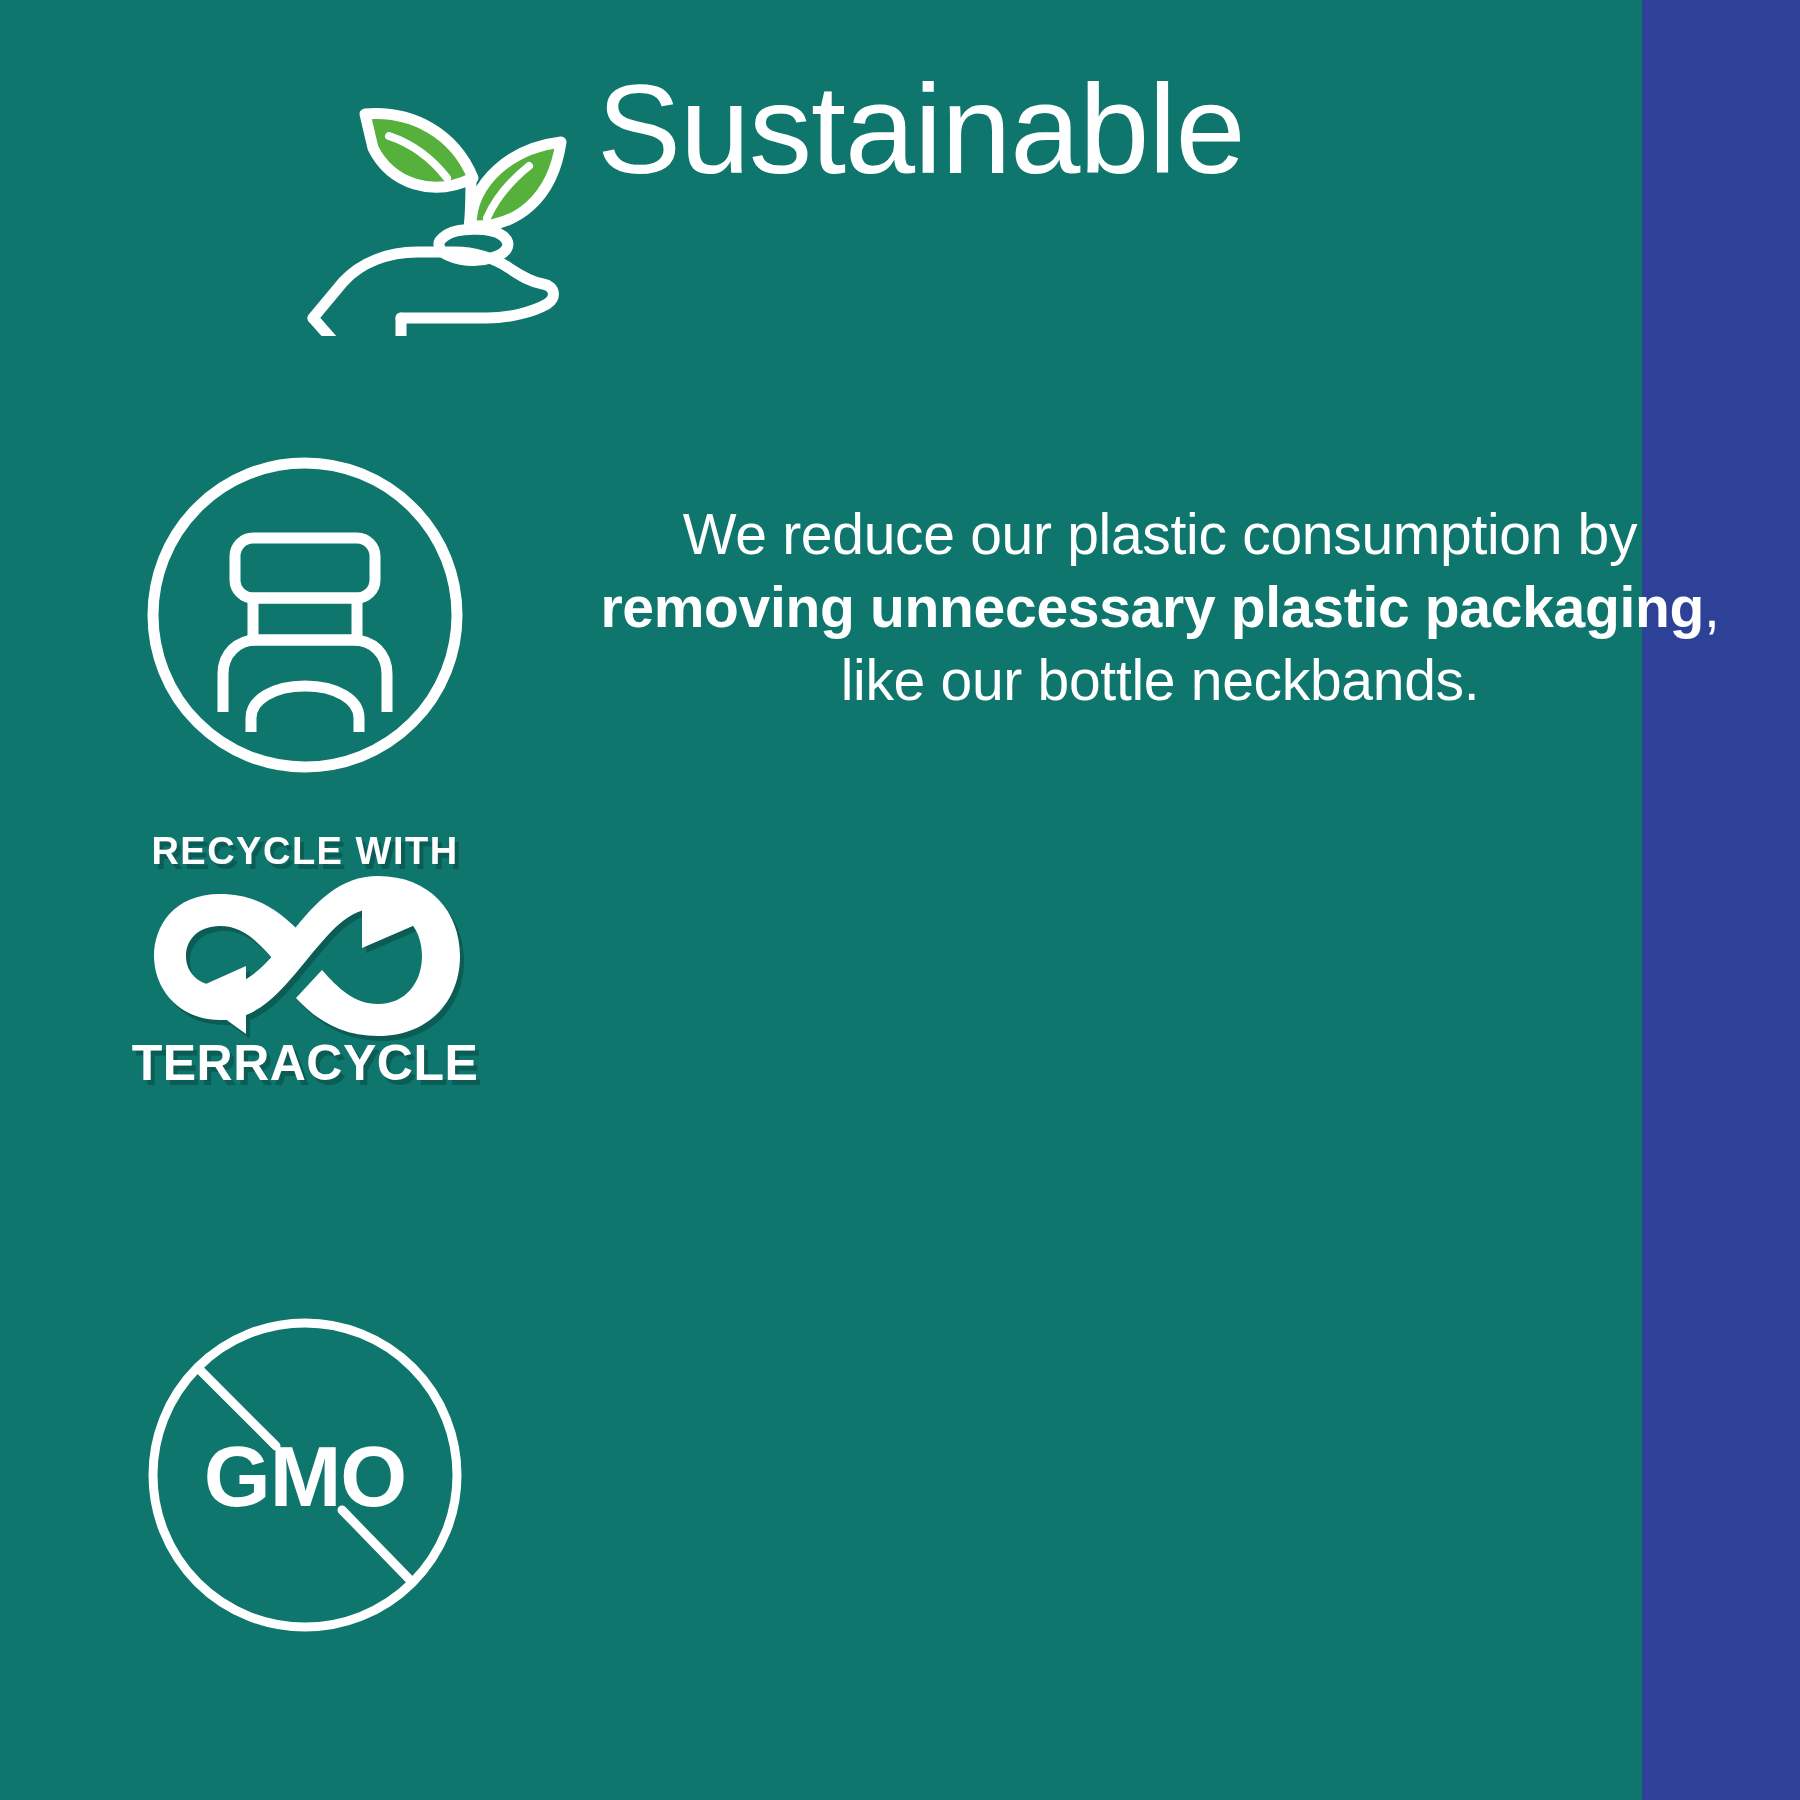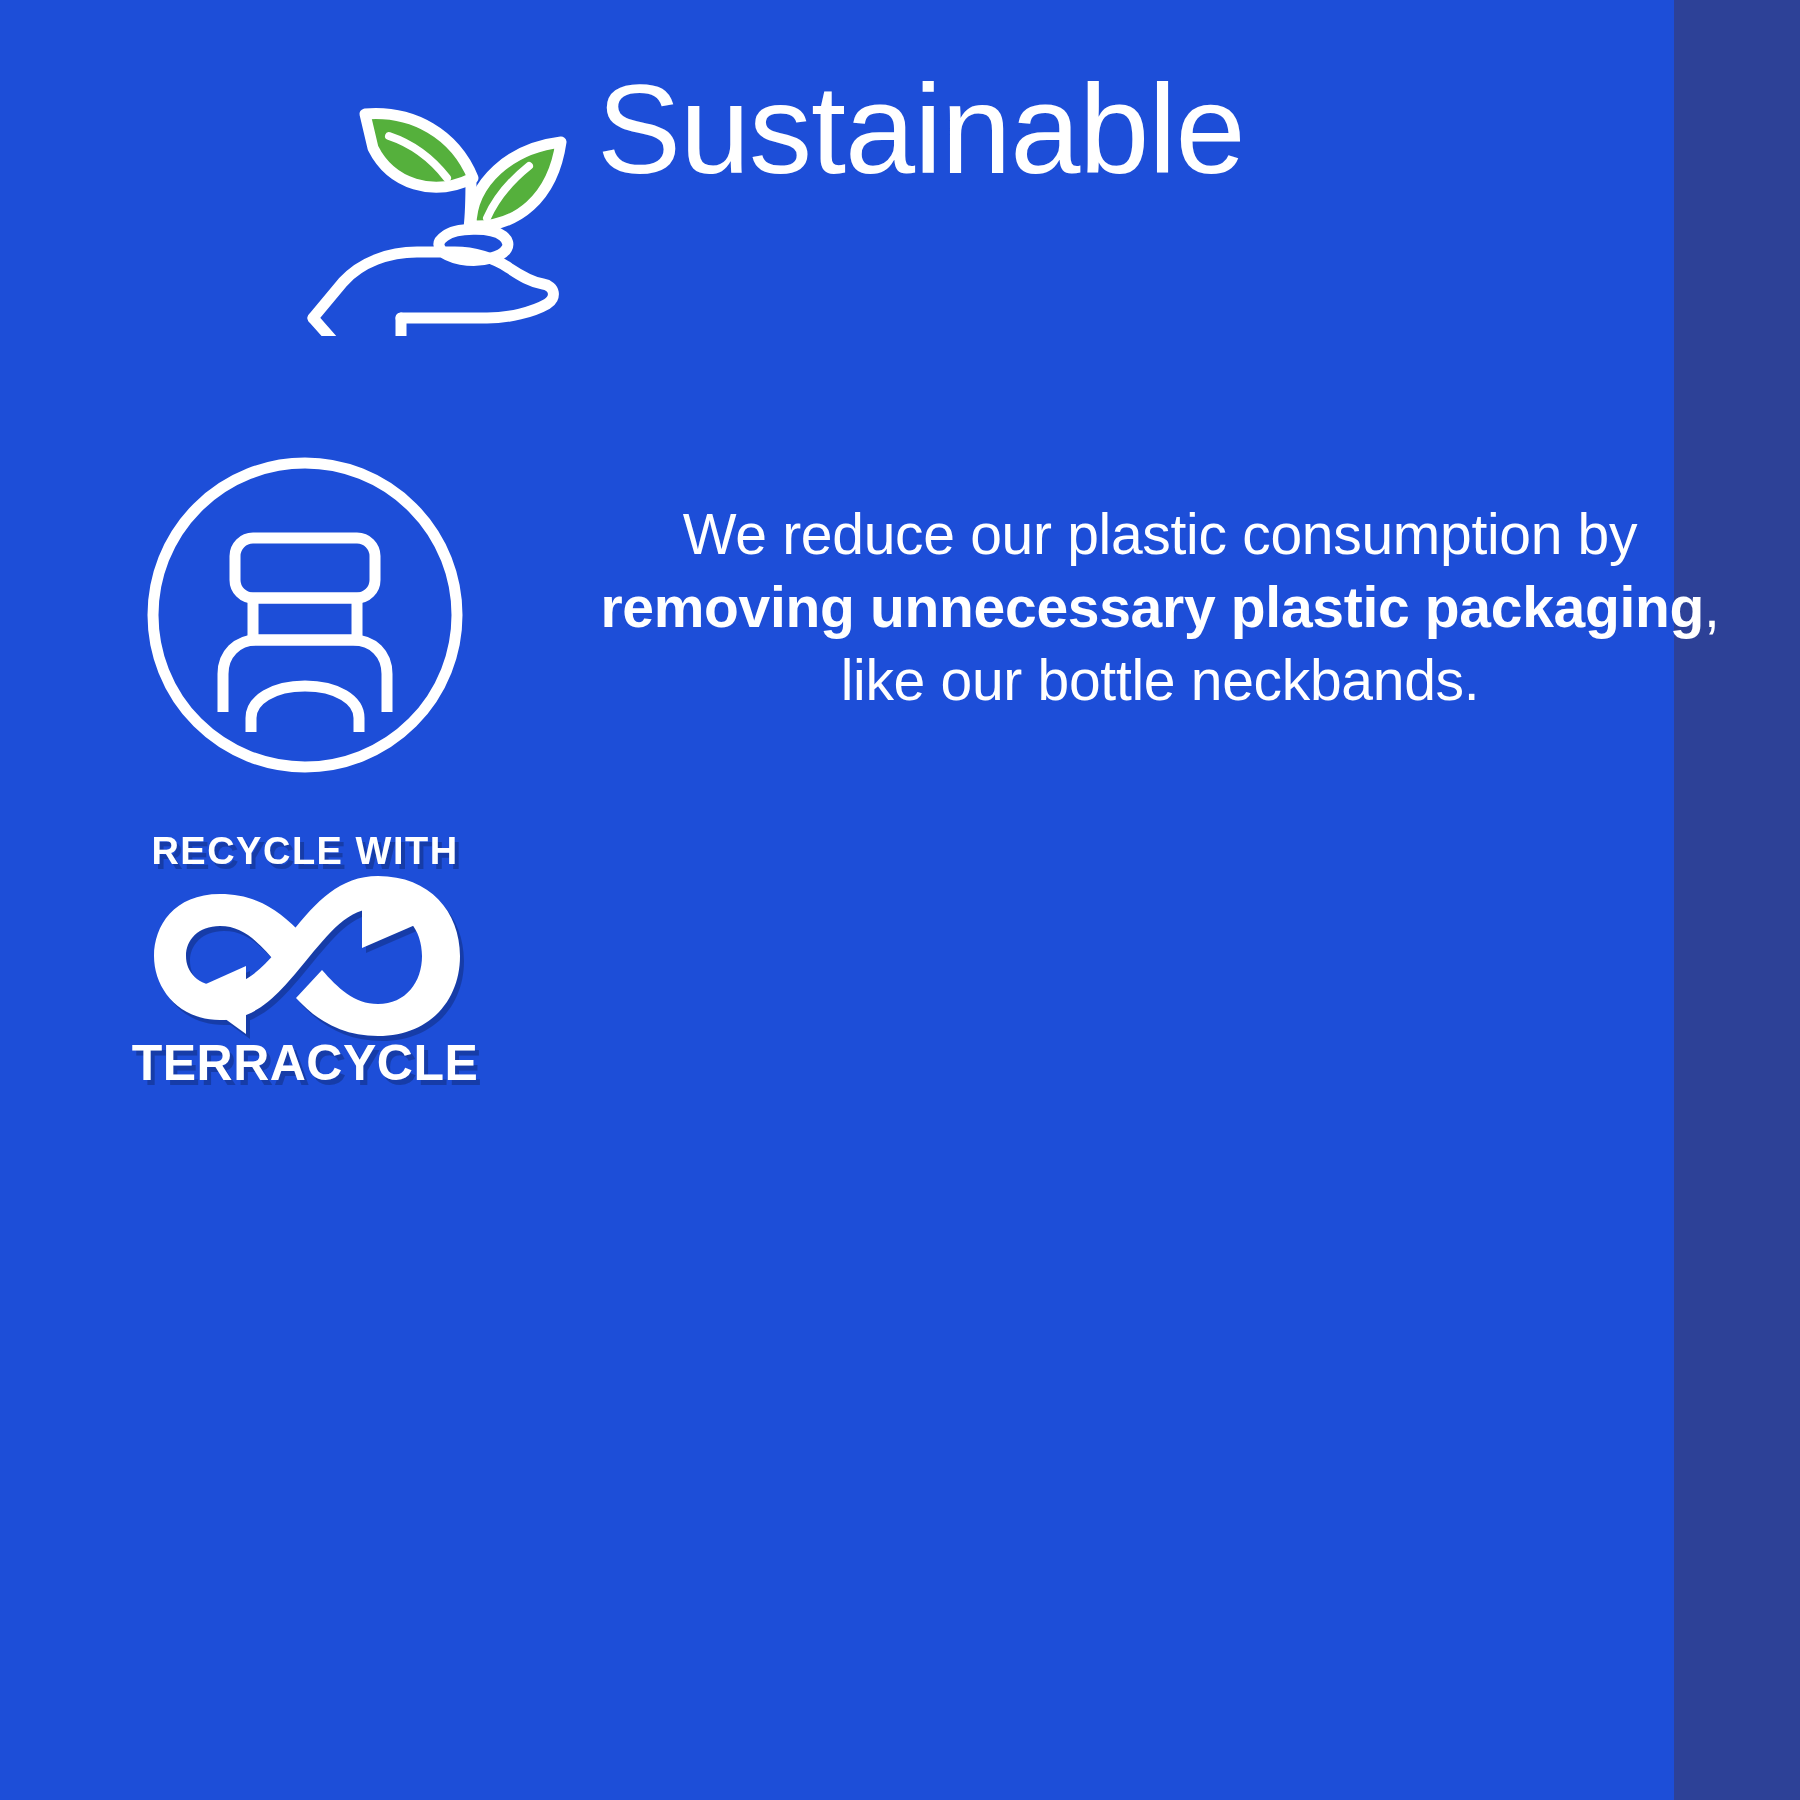--- a/index.html
+++ b/index.html
@@ -10,22 +10,21 @@
     width: 1800px;
     height: 1800px;
     background: #2d4197;
     font-family: "Liberation Sans", sans-serif;
     overflow: hidden;
   }
   .page {
     position: relative;
     width: 1642px;
     height: 1800px;
-    background: #1d4ed8;
-    padding-left: 32px;
+    background: #0f766e;
   }
 
   
   .header {
     position: absolute;
     left: 305px;
     top: 70px;
     display: flex;
     align-items: flex-start;
   }
@@ -194,15 +193,23 @@
 
             <path d="M96 158 L96 90 L38 116 Z"></path>
           </g>
         </svg>
         <div class="tc-bottom">TERRACYCLE</div>
       </div>
     </div>
   </div>
 
   <div class="row" id="row-gmo">
+    <div class="row-icon">
+      <svg viewBox="0 0 330 330" width="330" height="330" aria-hidden="true">
+        <circle cx="165" cy="165" r="152" fill="none" stroke="#ffffff" stroke-width="9"></circle>
+        <line x1="58" y1="58" x2="136" y2="136" stroke="#ffffff" stroke-width="9" stroke-linecap="round"></line>
+        <line x1="202" y1="200" x2="272" y2="272" stroke="#ffffff" stroke-width="9" stroke-linecap="round"></line>
+        <text x="165" y="196" text-anchor="middle" font-family="'Liberation Sans', sans-serif" font-size="86" font-weight="700" fill="#ffffff" letter-spacing="-1">GMO</text>
+      </svg>
+    </div>
   </div>
 
 </div>
 
 </body></html>

